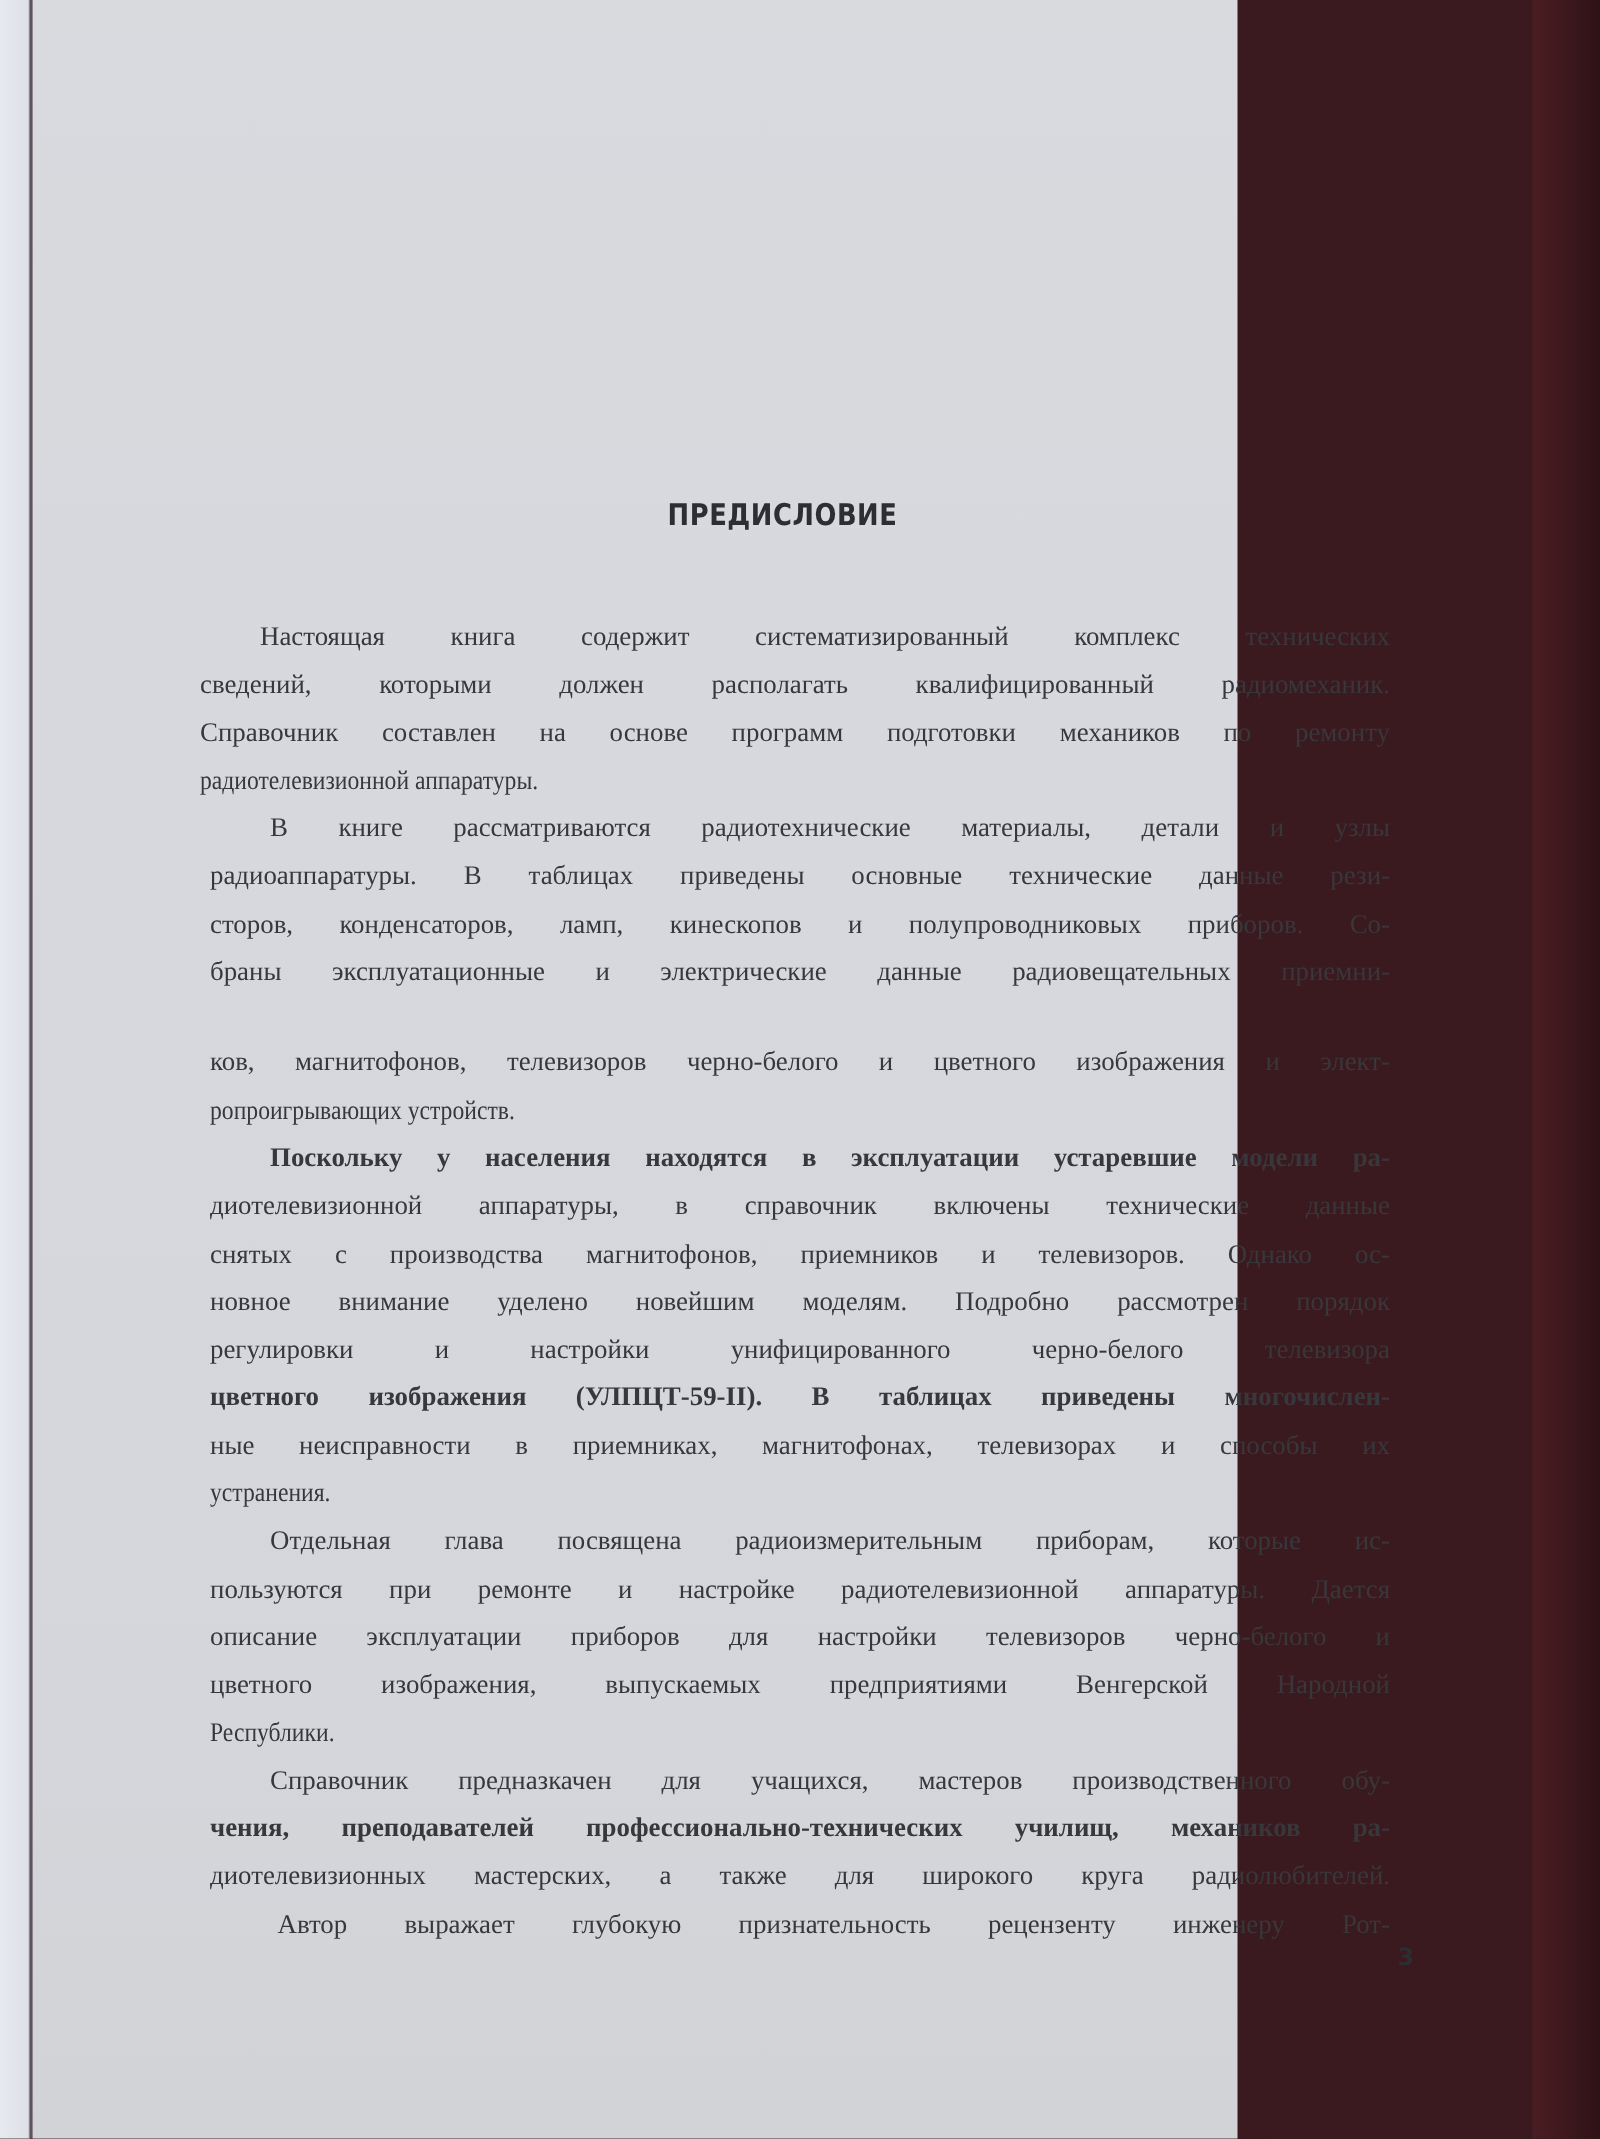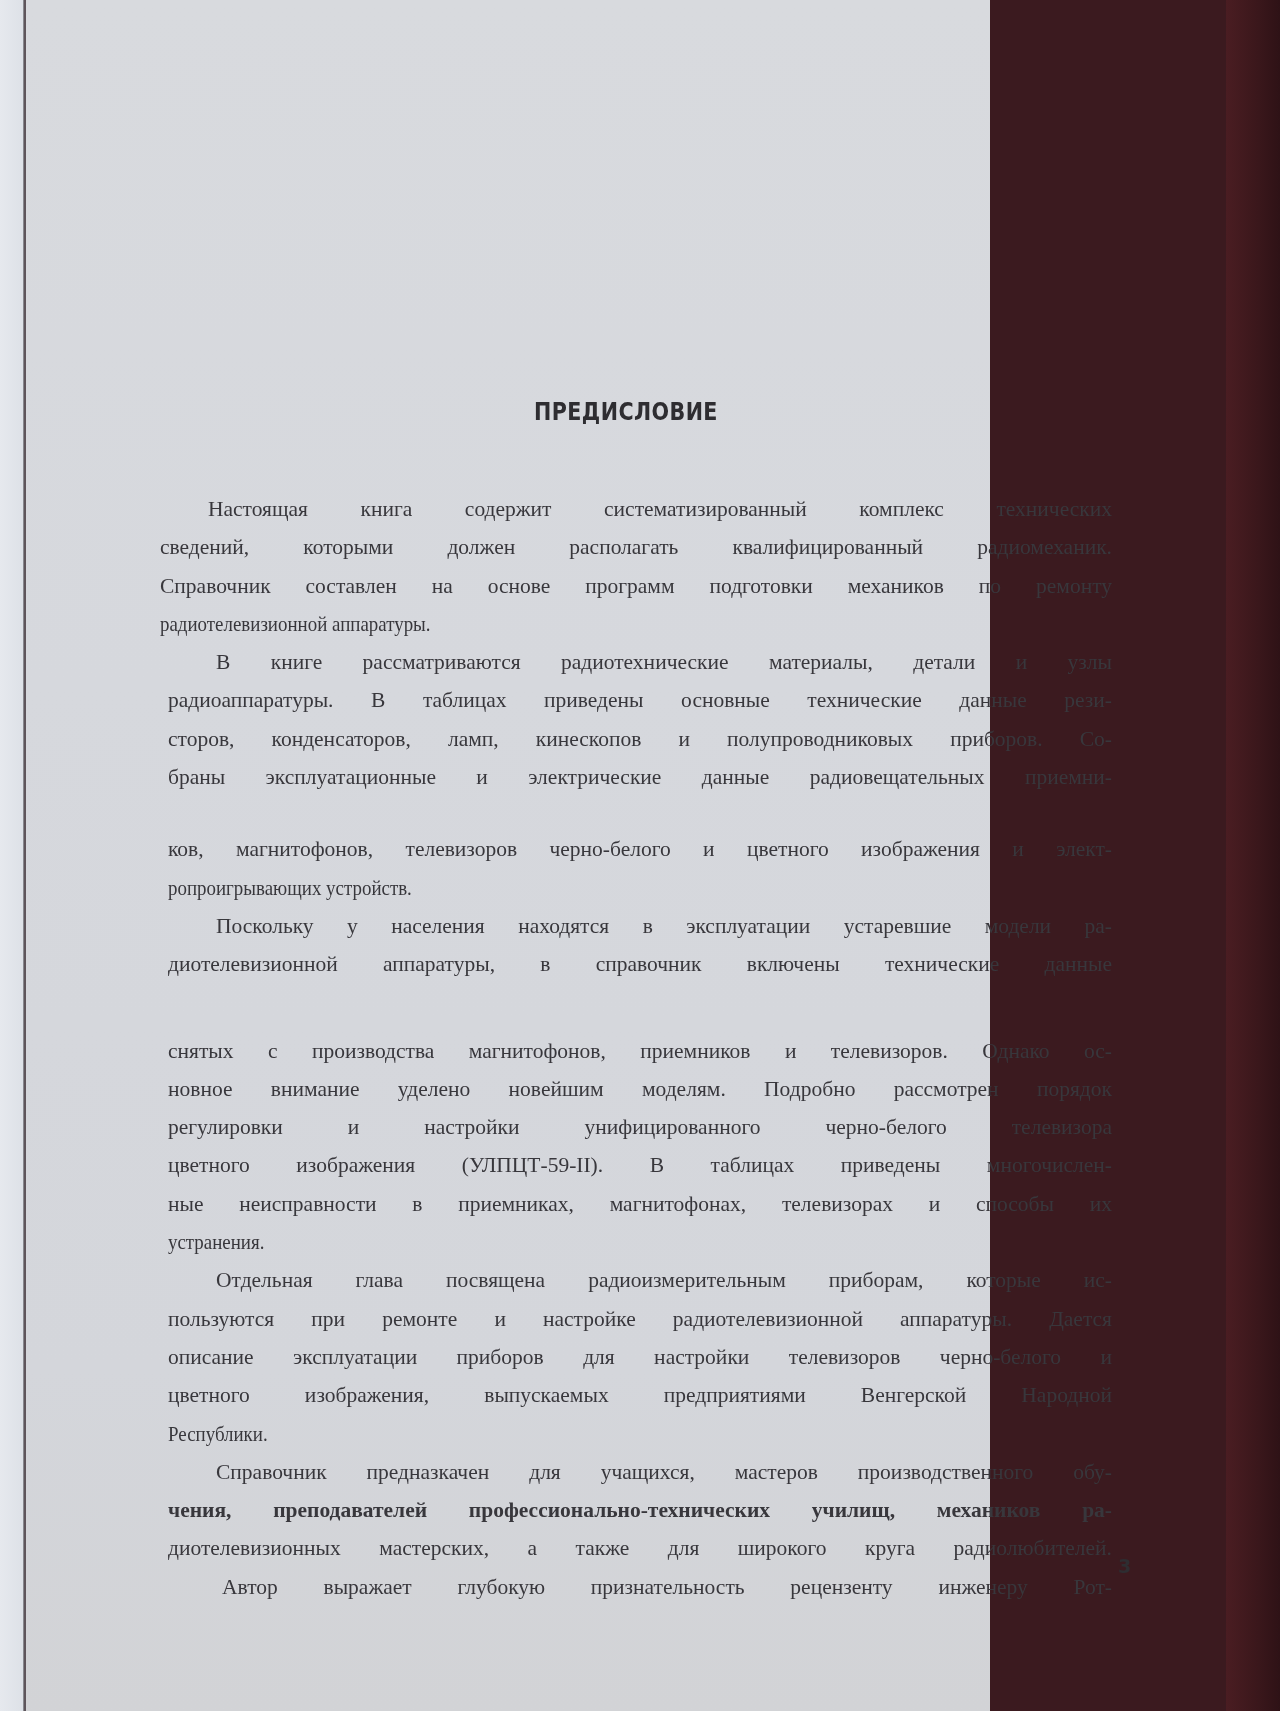--- a/index.html
+++ b/index.html
@@ -65,26 +65,26 @@
     <div class="line" style="margin-left: -8px; white-space: nowrap;">Справочник составлен на основе программ подготовки механиков по ремонту</div>
     <div class="line last" style="margin-left: -8px; white-space: nowrap; transform: scaleX(0.88);">радиотелевизионной аппаратуры.</div>
 
     <div class="line indent" style="white-space: nowrap;">В книге рассматриваются радиотехнические материалы, детали и узлы</div>
     <div class="line" style="white-space: nowrap;">радиоаппаратуры. В таблицах приведены основные технические данные рези-</div>
     <div class="line" style="white-space: nowrap;">сторов, конденсаторов, ламп, кинескопов и полупроводниковых приборов. Со-</div>
     <div class="line" style="white-space: nowrap;">браны эксплуатационные и электрические данные радиовещательных приемни-</div>
     <div class="line" style="white-space: nowrap; margin-top: 34px;">ков, магнитофонов, телевизоров черно-белого и цветного изображения и элект-</div>
     <div class="line last" style="white-space: nowrap; transform: scaleX(0.88);">ропроигрывающих устройств.</div>
 
-    <div class="line indent" style="white-space: nowrap;">Поскольку у населения находятся в эксплуатации устаревшие модели ра-</div>
+    <div class="line indent" style="white-space: nowrap; font-weight: bold;">Поскольку у населения находятся в эксплуатации устаревшие модели ра-</div>
     <div class="line" style="white-space: nowrap;">диотелевизионной аппаратуры, в справочник включены технические данные</div>
-    <div class="line" style="white-space: nowrap; margin-top: 48px;">снятых с производства магнитофонов, приемников и телевизоров. Однако ос-</div>
+    <div class="line" style="white-space: nowrap;">снятых с производства магнитофонов, приемников и телевизоров. Однако ос-</div>
     <div class="line" style="white-space: nowrap;">новное внимание уделено новейшим моделям. Подробно рассмотрен порядок</div>
     <div class="line" style="white-space: nowrap;">регулировки и настройки унифицированного черно-белого телевизора</div>
-    <div class="line" style="white-space: nowrap;">цветного изображения (УЛПЦТ-59-II). В таблицах приведены многочислен-</div>
+    <div class="line" style="white-space: nowrap; font-weight: bold;">цветного изображения (УЛПЦТ-59-II). В таблицах приведены многочислен-</div>
     <div class="line" style="white-space: nowrap;">ные неисправности в приемниках, магнитофонах, телевизорах и способы их</div>
     <div class="line last" style="white-space: nowrap; transform: scaleX(0.88);">устранения.</div>
 
     <div class="line indent" style="white-space: nowrap;">Отдельная глава посвящена радиоизмерительным приборам, которые ис-</div>
     <div class="line" style="white-space: nowrap;">пользуются при ремонте и настройке радиотелевизионной аппаратуры. Дается</div>
     <div class="line" style="white-space: nowrap;">описание эксплуатации приборов для настройки телевизоров черно-белого и</div>
     <div class="line" style="white-space: nowrap;">цветного изображения, выпускаемых предприятиями Венгерской Народной</div>
     <div class="line last" style="white-space: nowrap; transform: scaleX(0.88);">Республики.</div>
 
     <div class="line indent" style="white-space: nowrap;">Справочник предназкачен для учащихся, мастеров производственного обу-</div>

